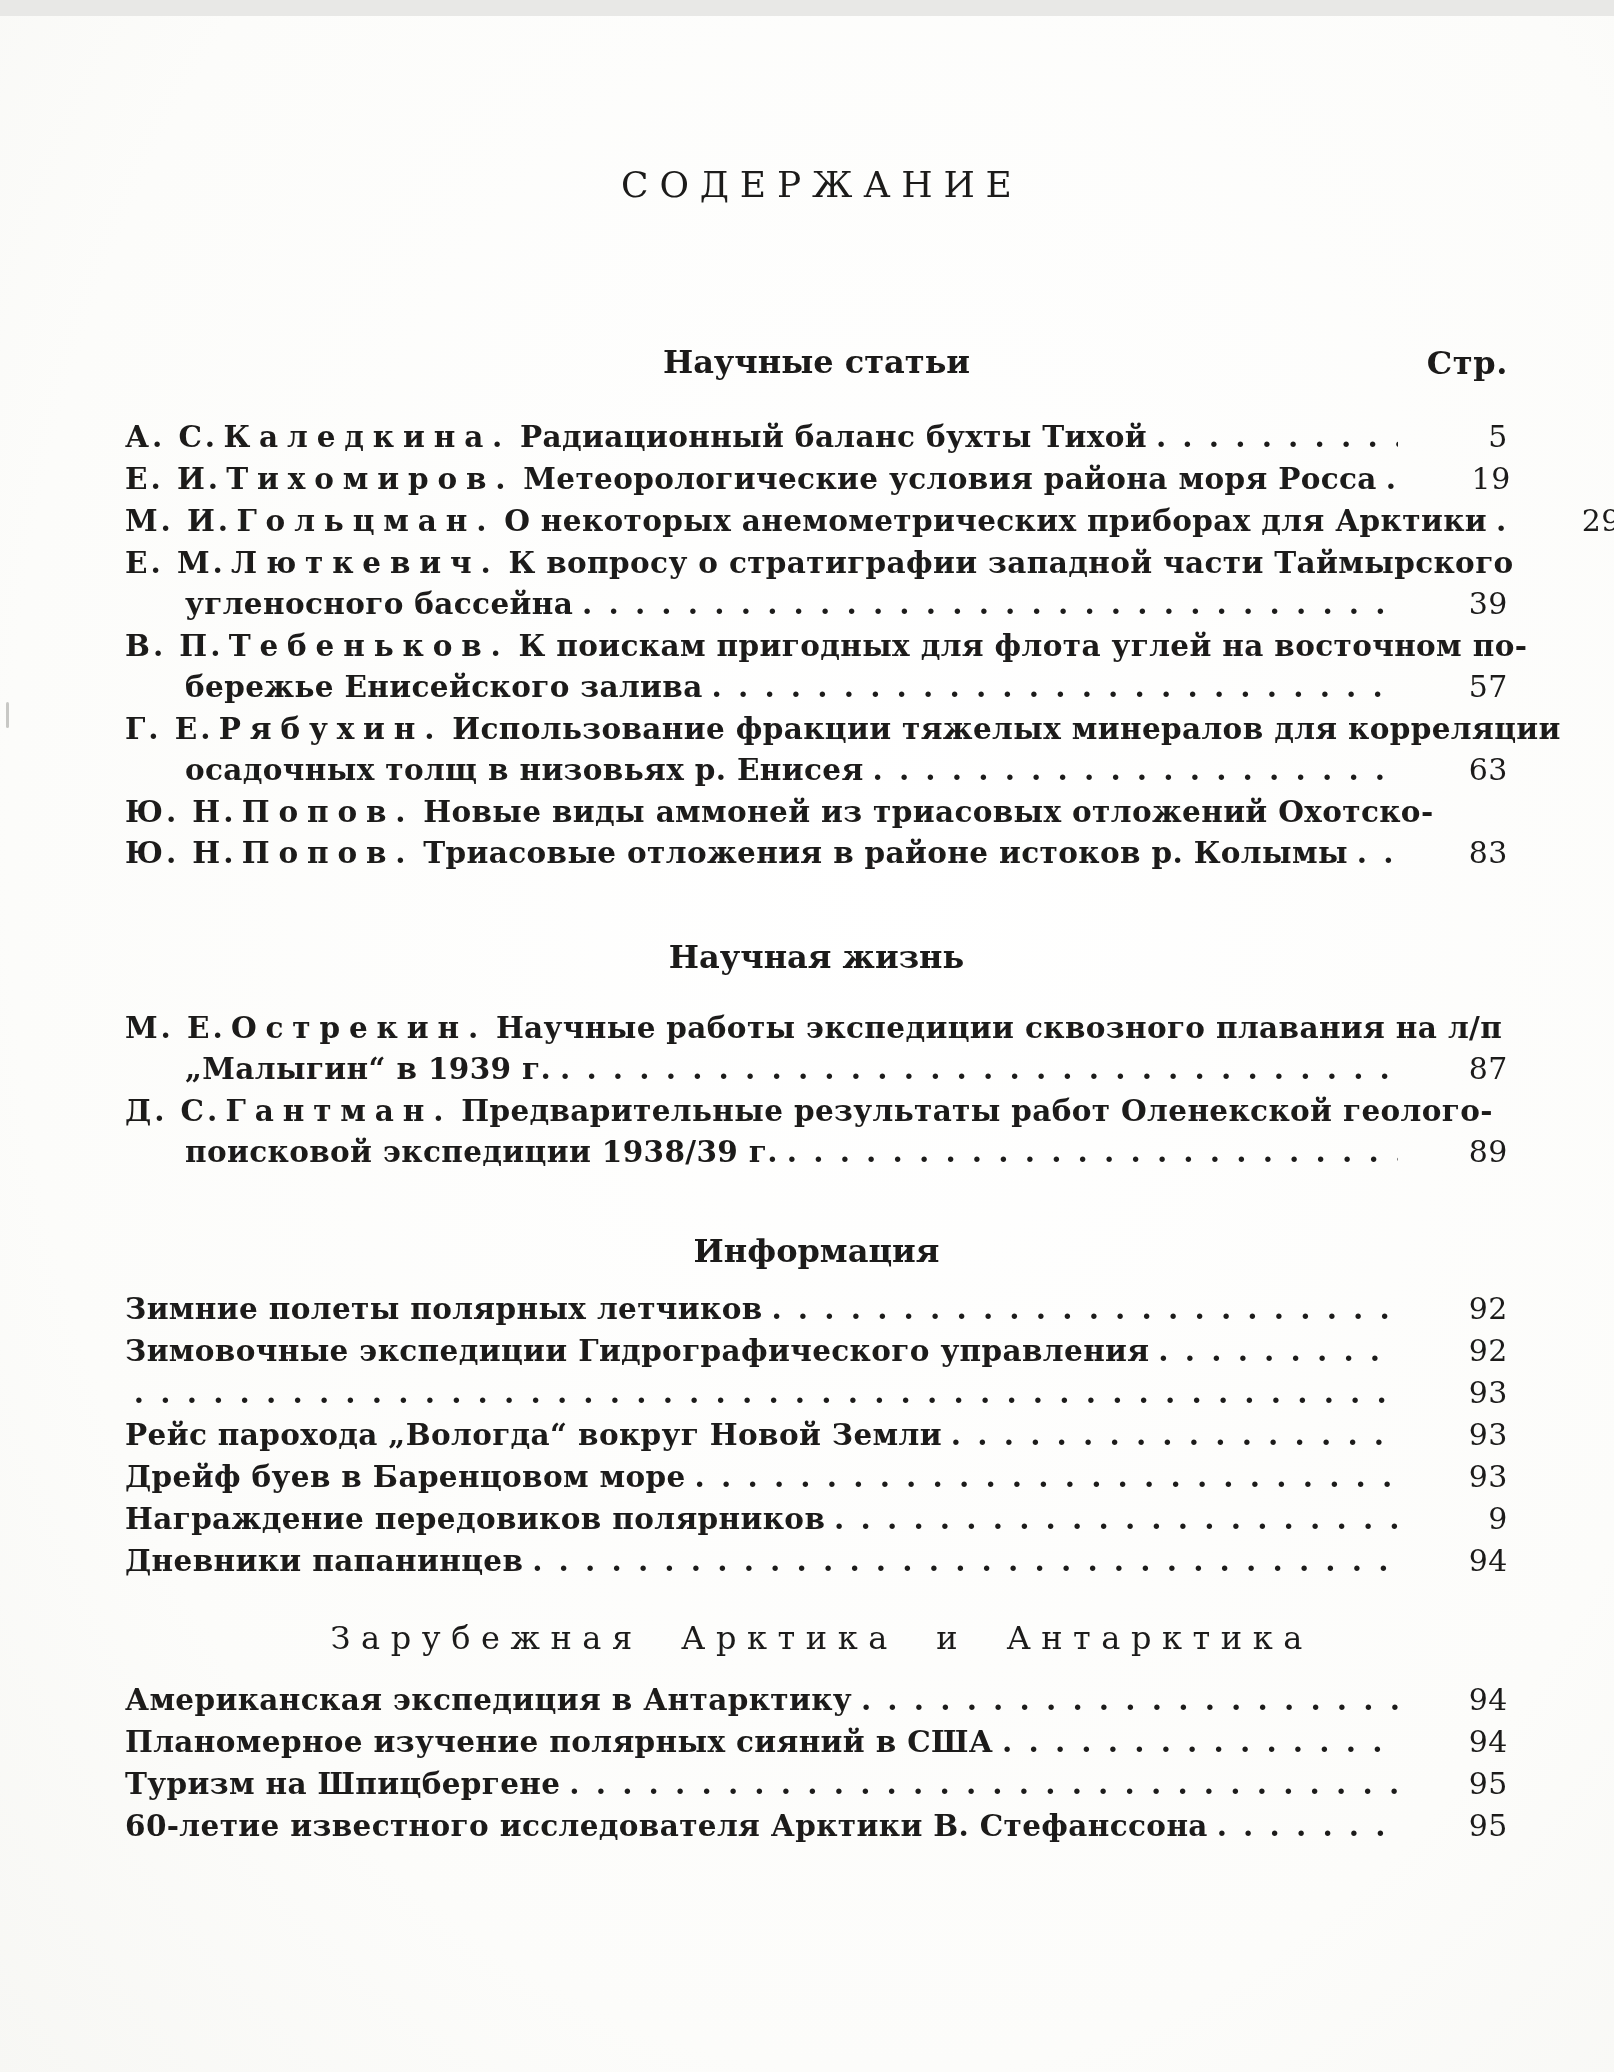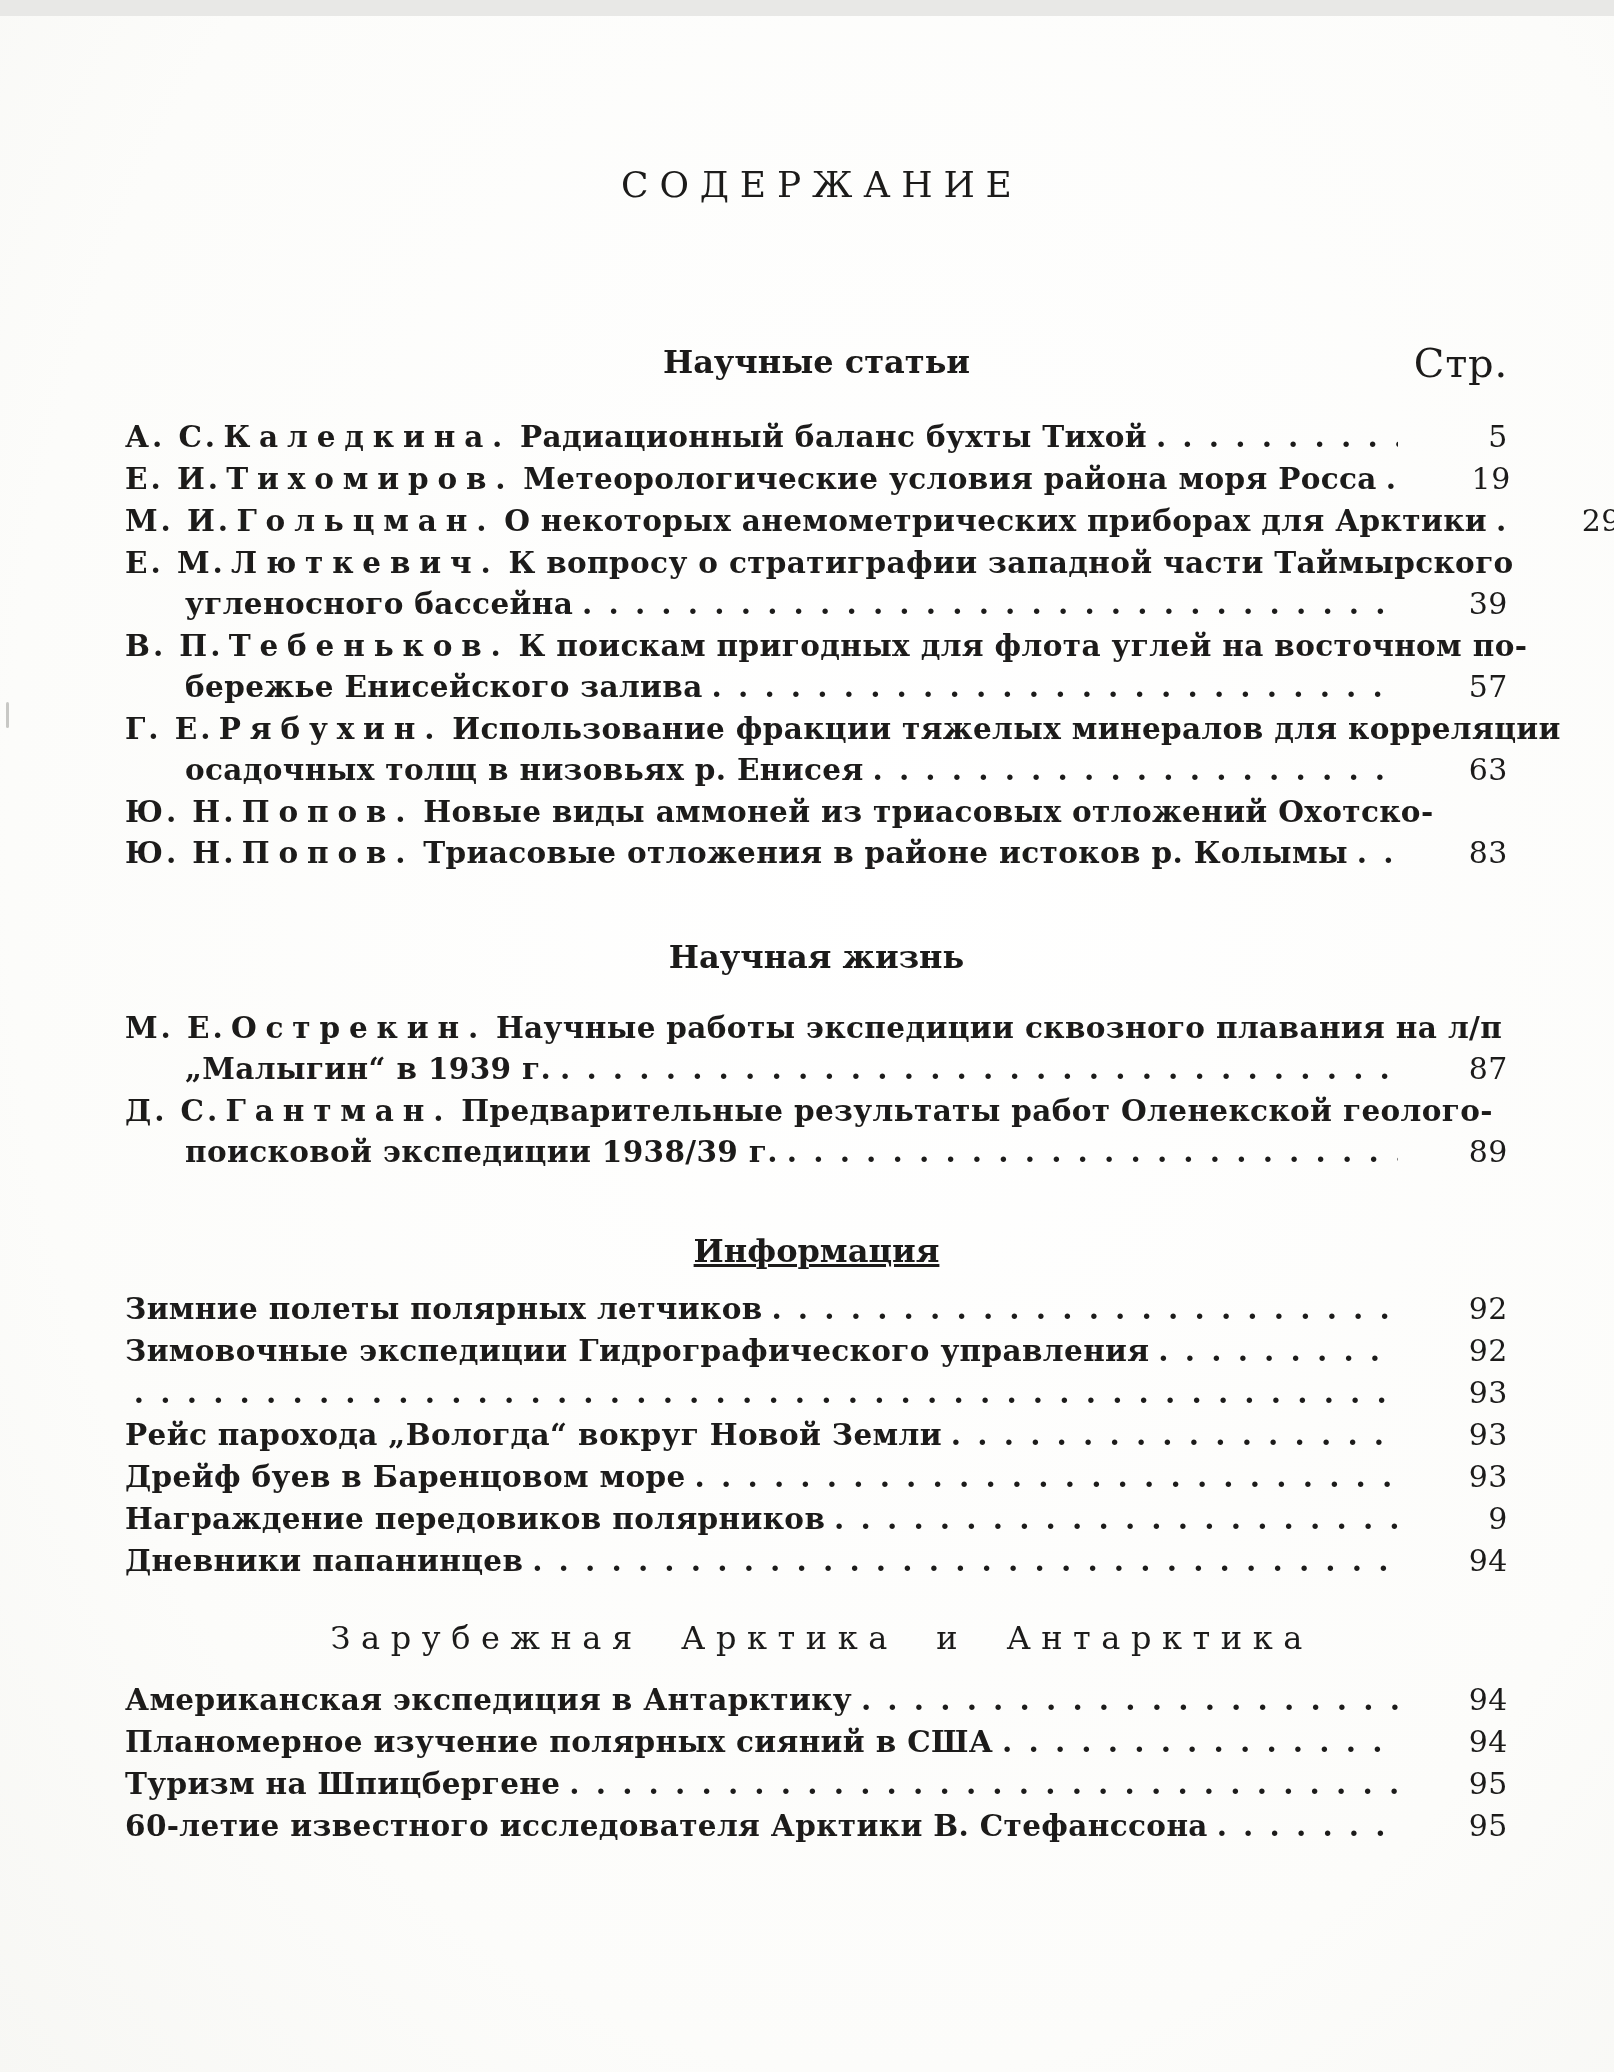--- a/index.html
+++ b/index.html
@@ -41,22 +41,22 @@
     font-size: 32px;
     font-weight: 400;
     letter-spacing: 0.33em;
     word-spacing: 0.55em;
     padding-left: 0.33em;
   }
   .page-col {
     position: absolute;
     right: 0;
     top: 1px;
-    font-size: 40px;
-    font-weight: 400;
+    font-size: 32px;
+    font-weight: 700;
     letter-spacing: 0.02em;
   }
   .entries { font-size: 29.5px; line-height: 41px; }
   .entry-line { display: flex; align-items: baseline; }
   .entry-line .txt { white-space: nowrap; letter-spacing: 0.012em; font-weight: bold; }
   .entry-line.cont { padding-left: 60px; justify-content: space-between; }
   .initials { letter-spacing: 0.10em; }
   .surname { letter-spacing: 0.30em; margin-left: 0.18em; margin-right: 0.30em; }
   .leader {
     flex: 1 1 auto;
@@ -75,21 +75,21 @@
     min-width: 96px;
     text-align: right;
     font-size: 30px;
     letter-spacing: 0.02em;
   }
   
   .sec-scientific-articles .sec-heading { margin-top: 136px; }
   .sec-scientific-articles .entries     { margin-top: 33px; }
   .sec-scientific-life .sec-heading     { margin-top: 62px; }
   .sec-scientific-life .entries         { margin-top: 29px; }
-  .sec-information .sec-heading         { margin-top: 57px; text-decoration: underline; }
+  .sec-information .sec-heading         { margin-top: 57px; }
   .sec-soviet-arctic .sec-heading       { margin-top: 29px; }
   .sec-soviet-arctic .entries           { margin-top: 16px; }
   .sec-foreign-arctic .sec-heading      { margin-top: 35px; }
   .sec-foreign-arctic .entries          { margin-top: 20px; }
   
   .edge-artifact {
     position: absolute;
     left: 6px; top: 686px;
     width: 3px; height: 26px;
     background: #8a8a86;

